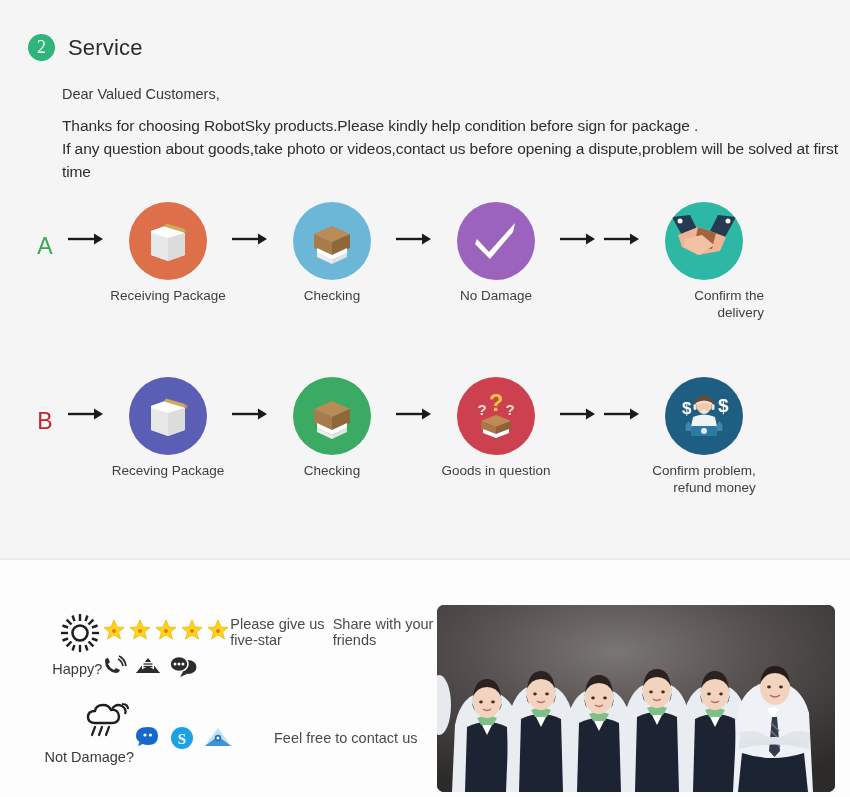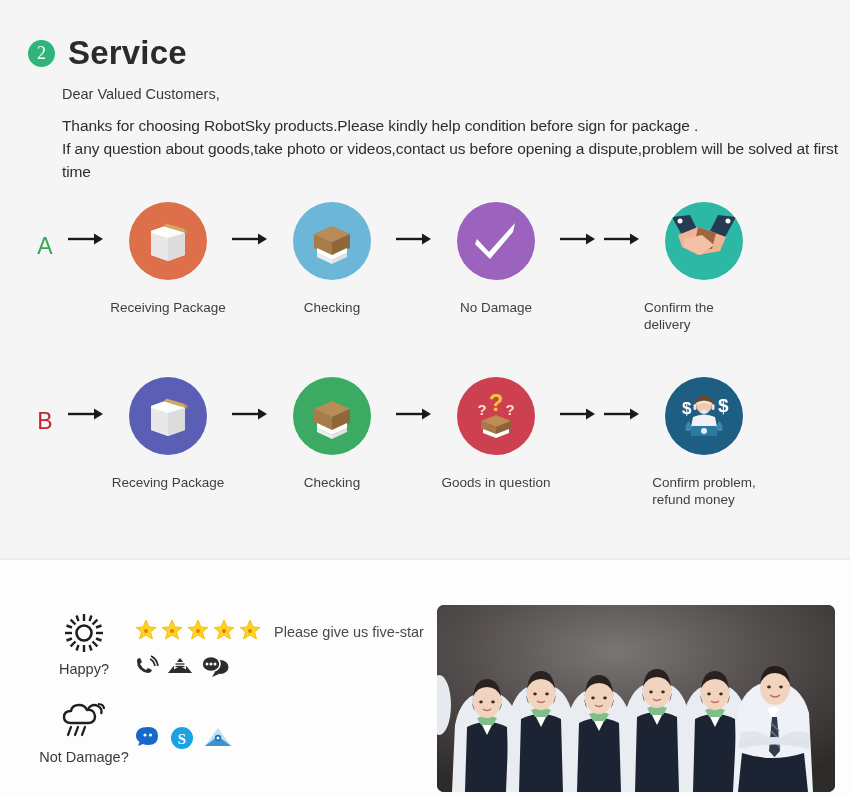--- a/index.html
+++ b/index.html
@@ -40,23 +40,23 @@
     border-radius: 50%;
     background: #2fb57a;
     color: #ffffff;
     font-size: 18px;
     line-height: 27px;
     text-align: center;
     font-family: "Liberation Serif", serif;
     font-weight: 400;
   }
   .service-title {
-    font-size: 33px;
+    font-size: 22px;
     color: #2b2b2b;
-    font-weight: 700;
+    font-weight: 400;
     letter-spacing: .2px;
   }
 
   .intro {
     position: absolute;
     left: 62px; top: 86px;
     width: 790px;
   }
   .intro-greeting {
     font-size: 14.5px;
@@ -115,24 +115,24 @@
     width: 78px; height: 78px;
     border-radius: 50%;
     display: flex;
     align-items: center;
     justify-content: center;
     position: relative;
     overflow: hidden;
   }
   .step-circle svg { display: block; }
   .step-label {
-    margin-top: 20px;
+    margin-top: 8px;
     font-size: 13.5px;
     color: #3f3f3f;
-    text-align: left;
+    text-align: right;
     line-height: 1.25;
     white-space: pre-line;
   }
 
   
   .divider {
     position: absolute;
     left: 0; top: 558px;
     width: 850px; height: 2px;
     background: #eceaea;
@@ -152,21 +152,21 @@
   }
   .contact-row {
     display: flex;
     align-items: flex-start;
     height: 88px;
   }
   .mood {
     width: 100px;
     display: flex;
     flex-direction: column;
-    align-items: center;
+    align-items: flex-end;
   }
   .mood-icon { height: 46px; display:flex; align-items:center; justify-content:center; }
   .mood-label {
     margin-top: 5px;
     font-size: 14.5px;
     color: #3a3a3a;
   }
   .icon-col {
     width: 140px;
     padding-top: 2px;
@@ -503,20 +503,21 @@
                   <circle cx="7" cy="10" r="1.5"></circle>
                   <circle cx="11" cy="10" r="1.5"></circle>
                   <circle cx="15" cy="10" r="1.5"></circle>
                 </g>
             </svg>
           </div>
         </div>
 
         <div class="text-col">
           <div class="msg-line">Please give us five-star</div>
+          <div class="msg-line">Share with your friends</div>
         </div>
       </div>
 
       <div class="contact-row">
         <div class="mood">
           <div class="mood-icon">
             <svg width="52" height="44" viewBox="0 0 52 44">
               <path d="M13 24 q-7 0 -7 -6 q0 -6 7 -6 q1 -6 8 -6 q6 0 8 5 q7 -1 8 6 q0 7 -7 7 Z" fill="none" stroke="#1f1f1f" stroke-width="2.4" stroke-linejoin="round"></path>
               <path d="M30 10 q4 -6 10 -3 q5 3 3 8" fill="none" stroke="#1f1f1f" stroke-width="2.2"></path>
               <path d="M40 5 q6 0 6 5" fill="none" stroke="#1f1f1f" stroke-width="2.2"></path>
@@ -544,20 +545,23 @@
             <svg width="32" height="26" viewBox="0 0 32 26">
               <path d="M3 21 L16 3 L29 21 Z" fill="#bfe0f5"></path>
               <path d="M3 21 L16 11 L29 21 Z" fill="#5aa9e0"></path>
               <path d="M3 21 L29 21 L16 12 Z" fill="#3f93d4"></path>
               <circle cx="16" cy="13" r="3.2" fill="#1f6fb5"></circle>
               <circle cx="16" cy="13" r="1.5" fill="#ffffff"></circle>
             </svg>
           </div>
         </div>
 
+        <div class="text-col" style="padding-top:22px">
+          <div class="msg-line">Feel free to contact us</div>
+        </div>
       </div>
     </div>
 
     <div class="team-photo">
       <svg viewBox="0 0 398 187" preserveAspectRatio="none">
         <defs>
           <radialGradient id="bgGrad" cx="45%" cy="25%" r="80%">
             <stop offset="0%" stop-color="#7a7674"></stop>
             <stop offset="45%" stop-color="#565150"></stop>
             <stop offset="100%" stop-color="#2d2a2a"></stop>

